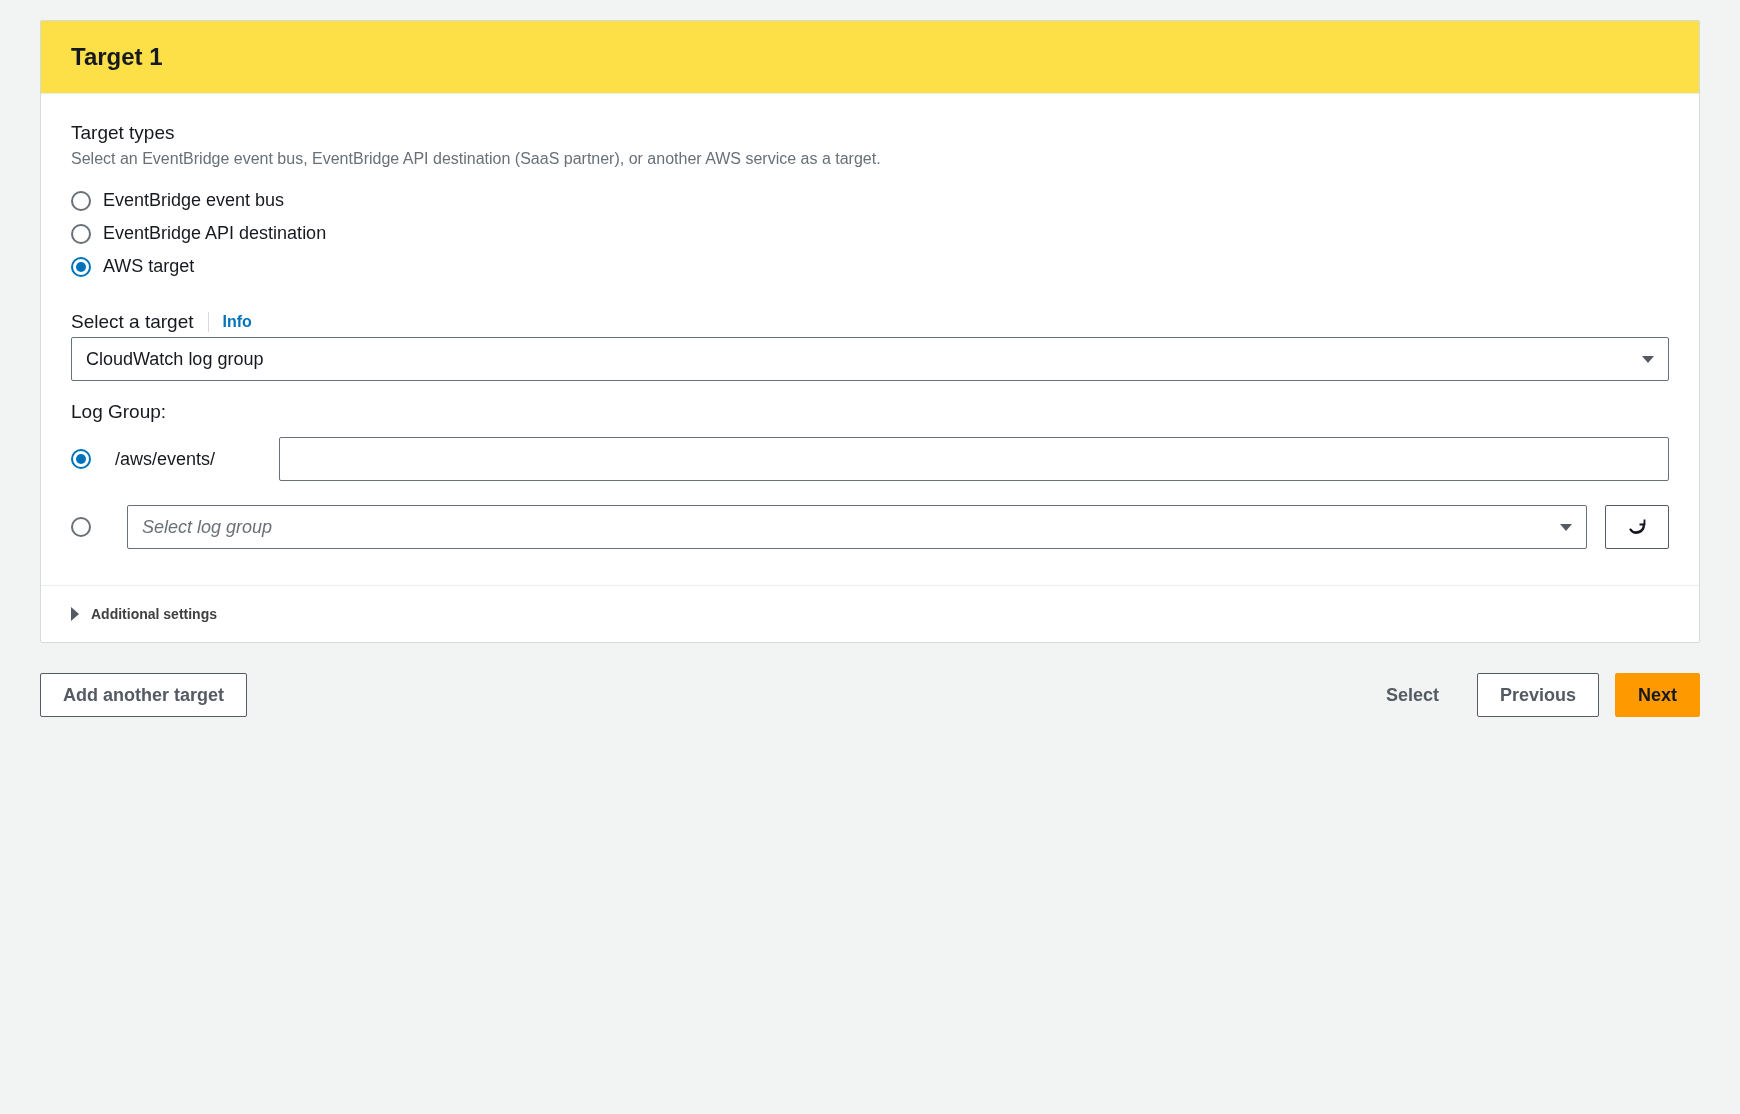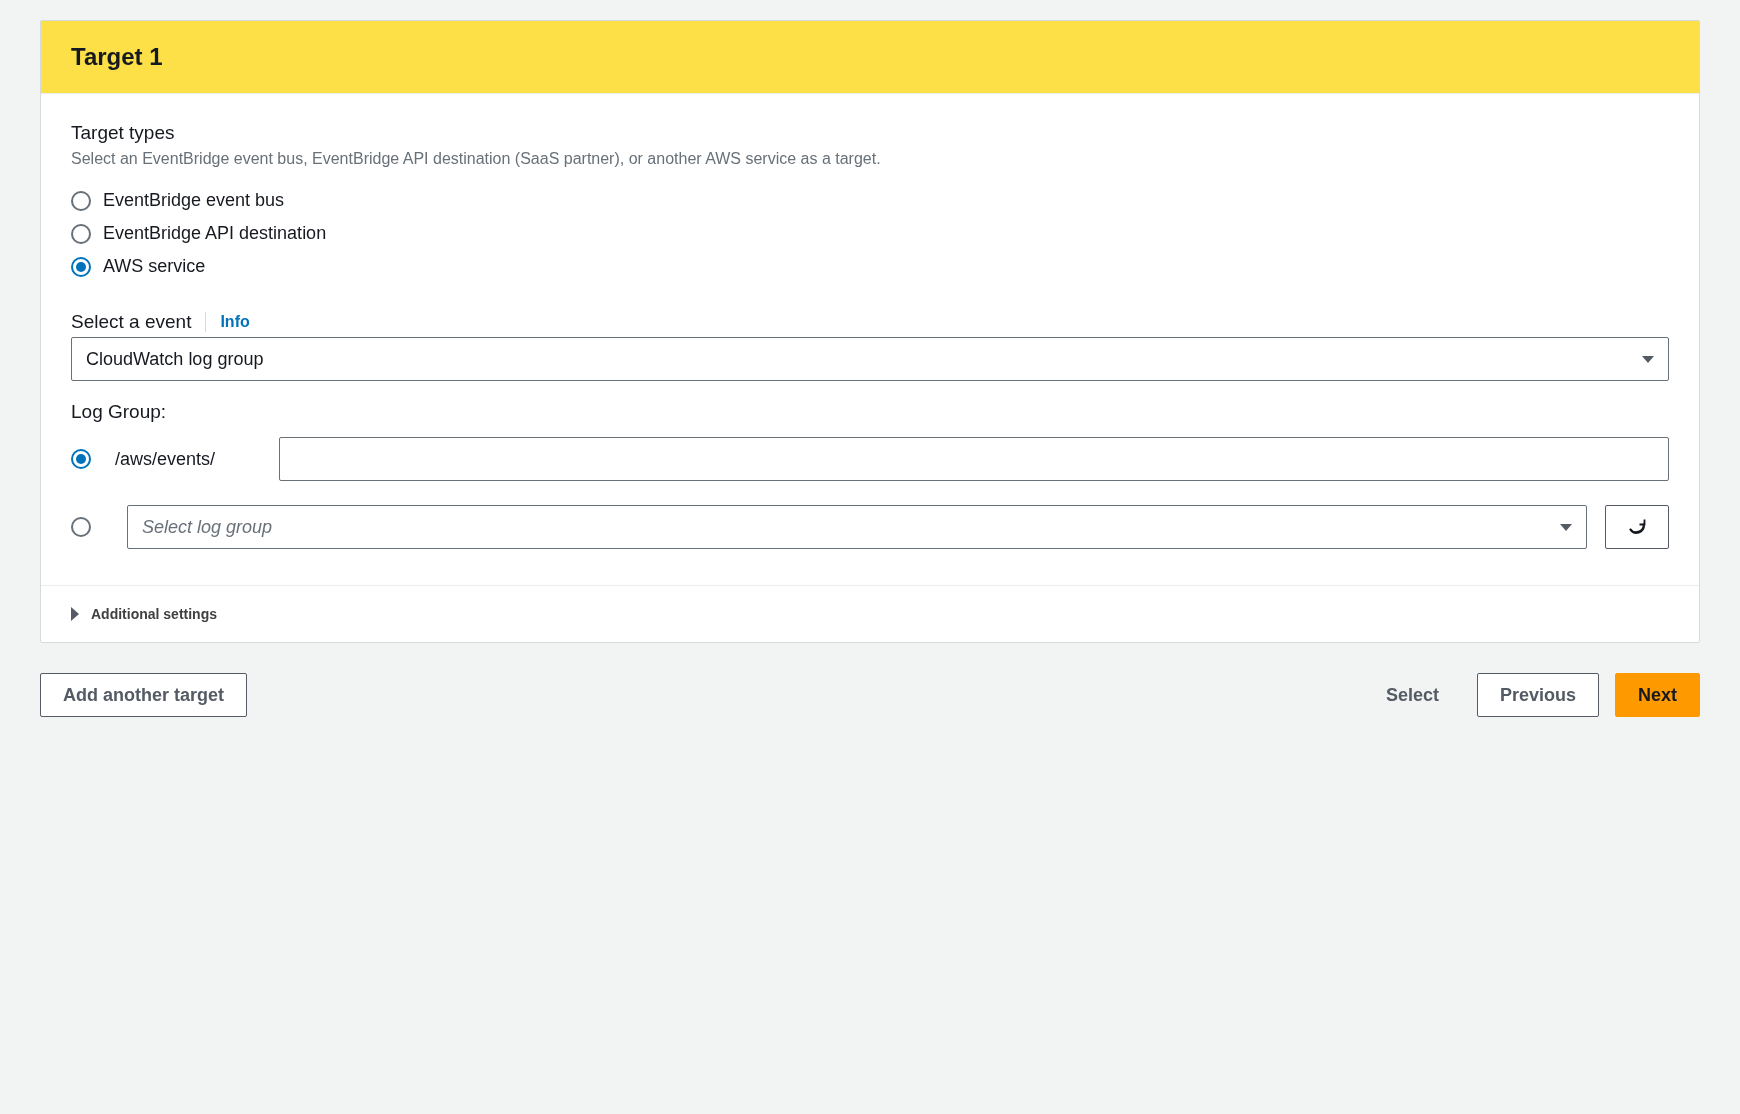--- a/index.html
+++ b/index.html
@@ -261,28 +261,28 @@
           <span class="radio-label">EventBridge event bus</span>
         </div>
         <div class="radio-row">
           <span class="radio-outer"></span>
           <span class="radio-label">EventBridge API destination</span>
         </div>
         <div class="radio-row">
           <span class="radio-outer selected">
               <span class="radio-inner"></span>
             </span>
-          <span class="radio-label">AWS service</span>
+          <span class="radio-label">AWS target</span>
         </div>
       </div>
     </div>
 
     <div>
       <div class="label-row">
-        <span class="section-title">Select a event</span>
+        <span class="section-title">Select a target</span>
         <span class="vdiv"></span>
         <span class="info-link">Info</span>
       </div>
 
       <div class="select-box">
         <span>CloudWatch log group</span>
         <span class="caret-down"></span>
       </div>
     </div>
 

